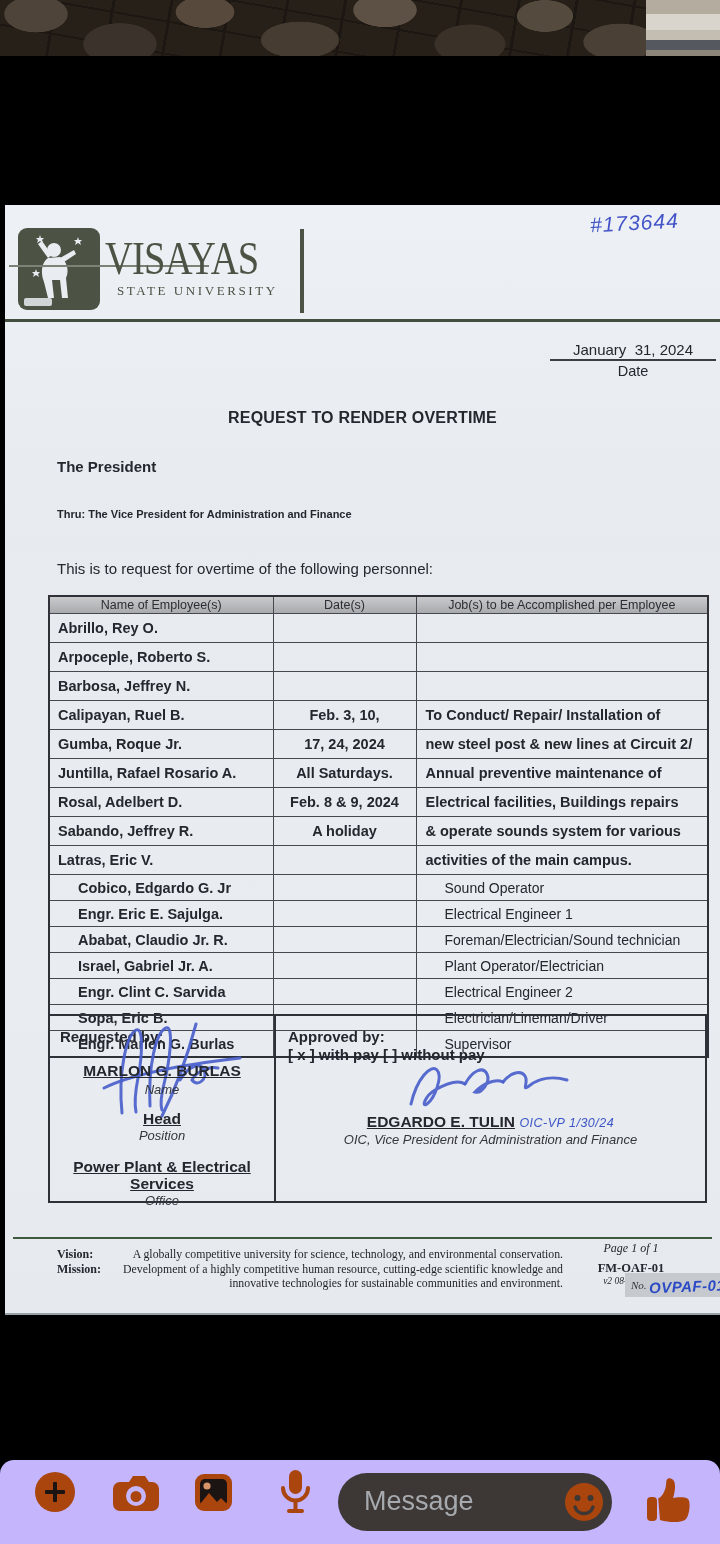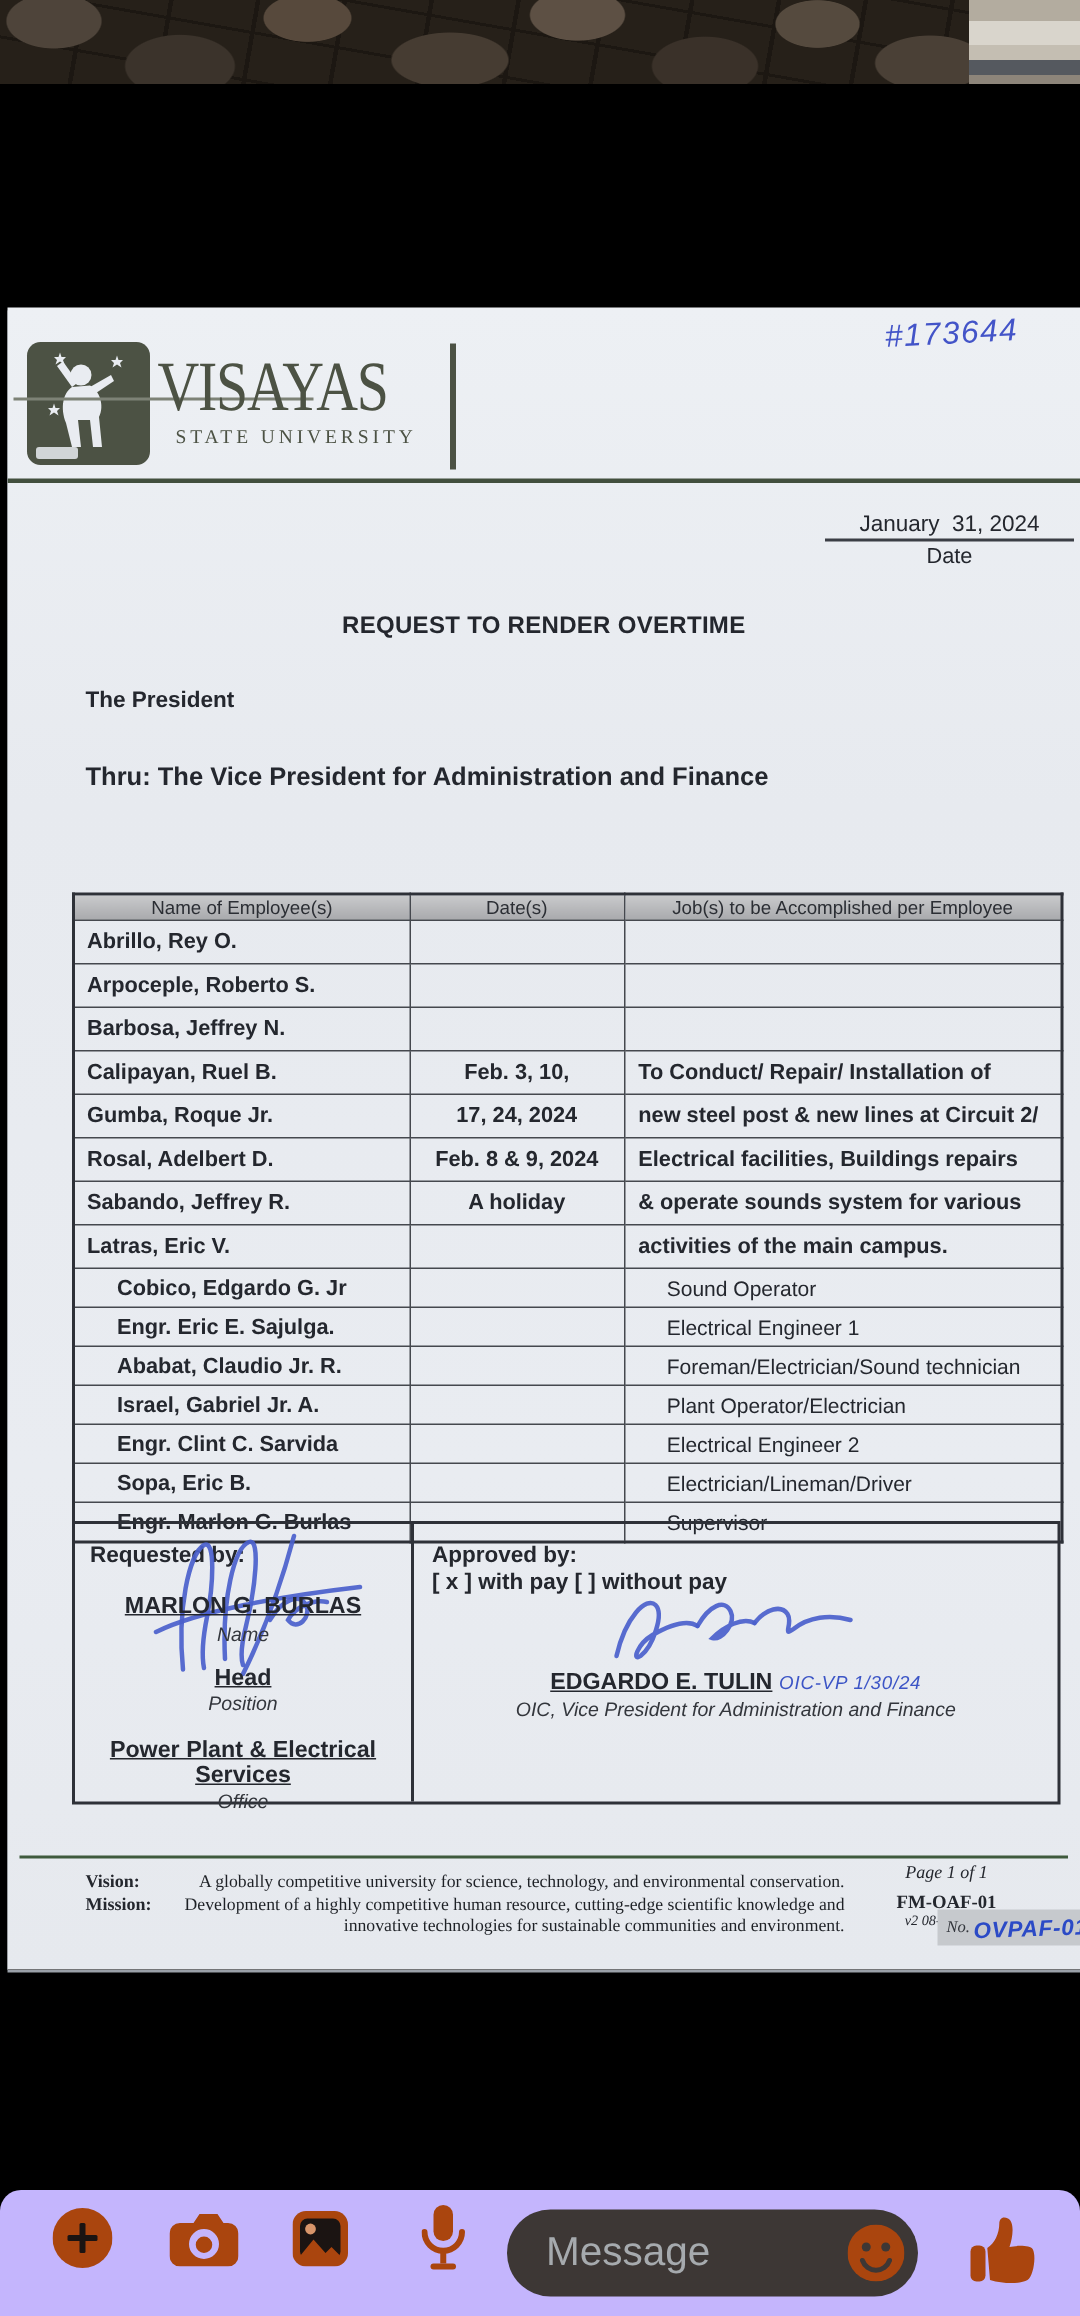--- a/index.html
+++ b/index.html
@@ -43,21 +43,21 @@
   .ref-hand{left:585px;top:6px;font-size:21px;color:#4354c8;font-style:italic;letter-spacing:1px;
     transform:rotate(-3deg);white-space:nowrap;}
   .hdr-rule{left:0;top:114px;width:715px;height:3px;background:#424f3e;}
 
   
   .date-line{left:545px;top:136px;width:166px;text-align:center;font-size:15px;
     border-bottom:2px solid #3b3e45;padding-bottom:1px;white-space:pre;}
   .date-cap{left:545px;top:158px;width:166px;text-align:center;font-size:14.5px;}
   .doc-title{left:0;top:204px;width:715px;text-align:center;font-weight:bold;font-size:16px;letter-spacing:.2px;}
   .addressee{left:52px;top:253px;font-weight:bold;font-size:15px;}
-  .thru{left:52px;top:303px;font-weight:bold;font-size:17px;}
+  .thru{left:52px;top:303px;font-weight:bold;font-size:11px;}
   .intro{left:52px;top:355px;font-size:15px;}
 
   
   .ot-table{left:43px;top:390px;}
   table.grid{border-collapse:collapse;table-layout:fixed;width:659px;background:transparent;}
   table.grid th,table.grid td{border:1px solid #45484e;overflow:hidden;white-space:nowrap;}
   table.grid{border:2px solid #2e3138;}
   th.h{height:16px;font-size:12.5px;font-weight:400;text-align:center;color:#2b2e34;
     background:linear-gradient(180deg,#c9cacc,#a9aaad);padding:0;}
   .col-name{width:224px;} .col-date{width:143px;} .col-job{width:292px;}
@@ -141,20 +141,21 @@
     <div class="abs uni-sub">STATE UNIVERSITY</div>
     <div class="abs hdr-divider"></div>
     <div class="abs ref-hand">#173644</div>
     <div class="abs hdr-rule"></div>
 
     <div class="abs date-line">January  31, 2024</div>
     <div class="abs date-cap">Date</div>
     <div class="abs doc-title">REQUEST TO RENDER OVERTIME</div>
     <div class="abs addressee">The President</div>
     <div class="abs thru">Thru: The Vice President for Administration and Finance</div>
+    <div class="abs intro">This is to request for overtime of the following personnel:</div>
 
     <div class="abs ot-table">
       <table class="grid">
         <colgroup>
             <col class="col-name">
             <col class="col-date">
             <col class="col-job">
           </colgroup>
         <thead>
           <tr>
@@ -181,20 +182,25 @@
             </tr>
             <tr class="tall">
               <td class="c-name">Calipayan, Ruel B.</td>
               <td class="c-date">Feb. 3, 10,</td>
               <td class="c-job emph">To Conduct/ Repair/ Installation of</td>
             </tr>
             <tr class="tall">
               <td class="c-name">Gumba, Roque Jr.</td>
               <td class="c-date">17, 24, 2024</td>
               <td class="c-job emph">new steel post &amp; new lines at Circuit 2/</td>
+            </tr>
+            <tr class="tall">
+              <td class="c-name">Juntilla, Rafael Rosario A.</td>
+              <td class="c-date">All Saturdays.</td>
+              <td class="c-job emph">Annual preventive maintenance of</td>
             </tr>
             <tr class="tall">
               <td class="c-name">Rosal, Adelbert D.</td>
               <td class="c-date">Feb. 8 &amp; 9, 2024</td>
               <td class="c-job emph">Electrical facilities, Buildings repairs</td>
             </tr>
             <tr class="tall">
               <td class="c-name">Sabando, Jeffrey R.</td>
               <td class="c-date">A holiday</td>
               <td class="c-job emph">&amp; operate sounds system for various</td>

